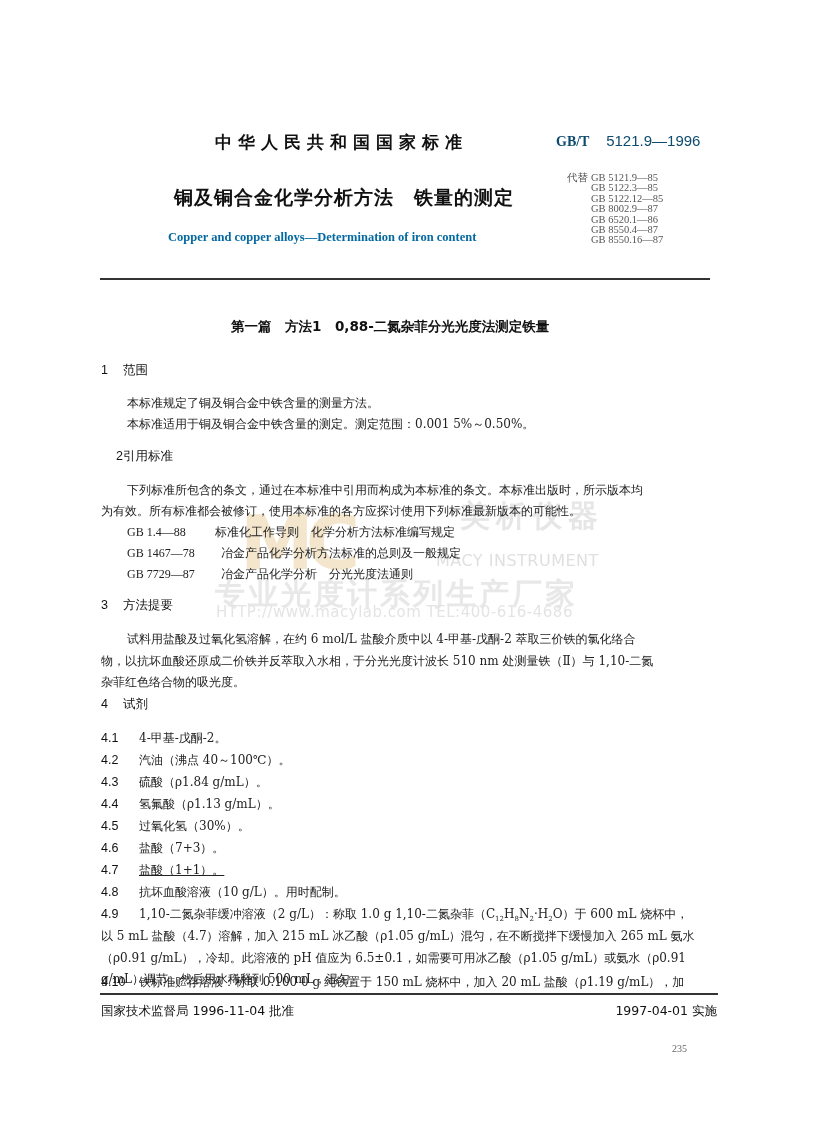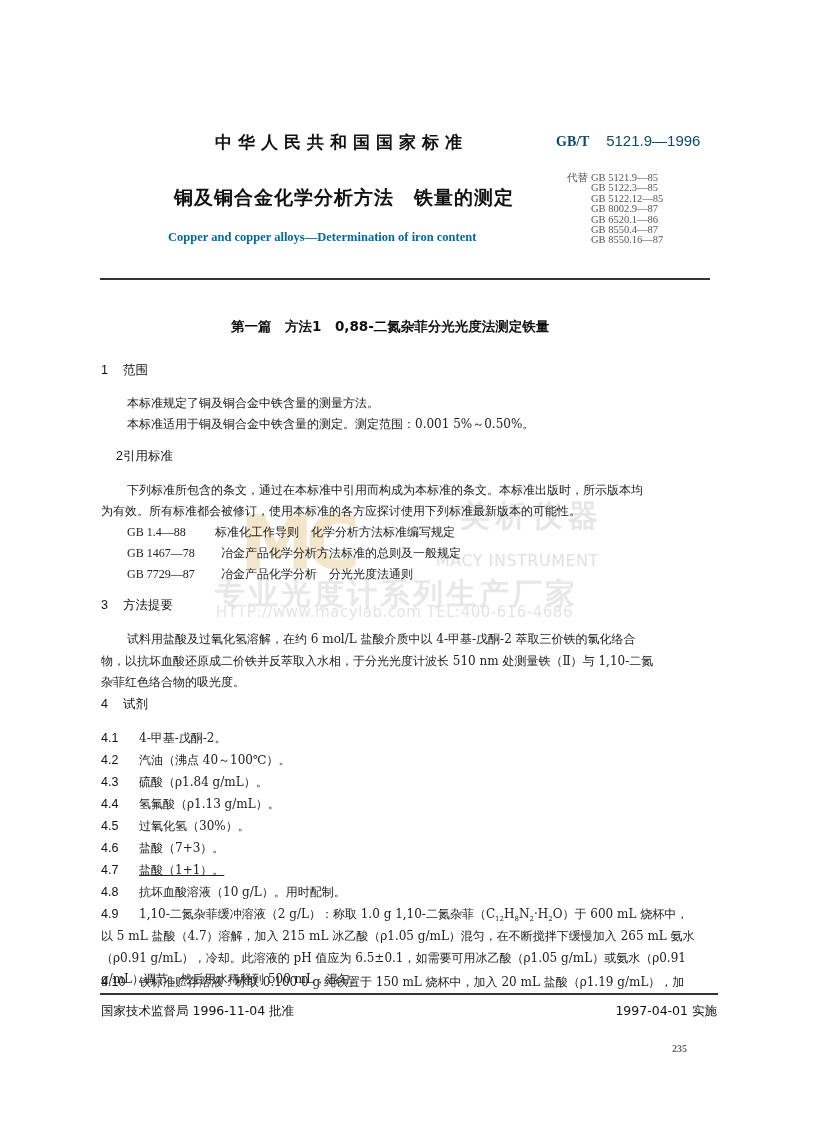--- a/index.html
+++ b/index.html
@@ -31,21 +31,21 @@
   .wm-cn-top { left: 460px; top: 496px; font-size: 30px; font-weight: bold; letter-spacing: 6px; color: #e6e6e6; }
   .wm-logo { left: 240px; top: 500px; font-size: 74px; font-weight: bold; color: #f3e6cc; letter-spacing: -8px; }
   .wm-en { left: 436px; top: 551px; font-size: 16px; color: #e0e0e0; letter-spacing: 0.5px; }
   .wm-slogan { left: 215px; top: 574px; font-size: 30px; font-weight: bold; color: #e8e8e8; letter-spacing: 3px; }
   .wm-url { left: 216px; top: 603px; font-size: 15px; color: #e4e4e4; letter-spacing: 0.5px; }
   .txt { z-index: 1; }
 
   .bottom-rule { left: 100px; top: 993px; width: 618px; height: 2px; background: #333; }
   .approval { left: 101px; top: 1003px; font-family: "DejaVu Sans", sans-serif; font-size: 12.5px; color: #111; }
   .impl { right: 96px; top: 1003px; font-family: "DejaVu Sans", sans-serif; font-size: 12.5px; color: #111; }
-  .pageno { left: 672px; top: 1043px; font-family: "Liberation Serif", serif; font-size: 10px; color: #666; font-weight: bold; }
+  .pageno { left: 672px; top: 1043px; font-family: "Liberation Serif", serif; font-size: 10px; color: #666; }
   sub { font-size: 7px; }
 </style>
 </head>
 <body>
 
 <div class="page">
 
   <div class="wm wm-logo">MC</div>
   <div class="wm wm-cn-top">美析仪器</div>
   <div class="wm wm-en">MACY INSTRUMENT</div>

